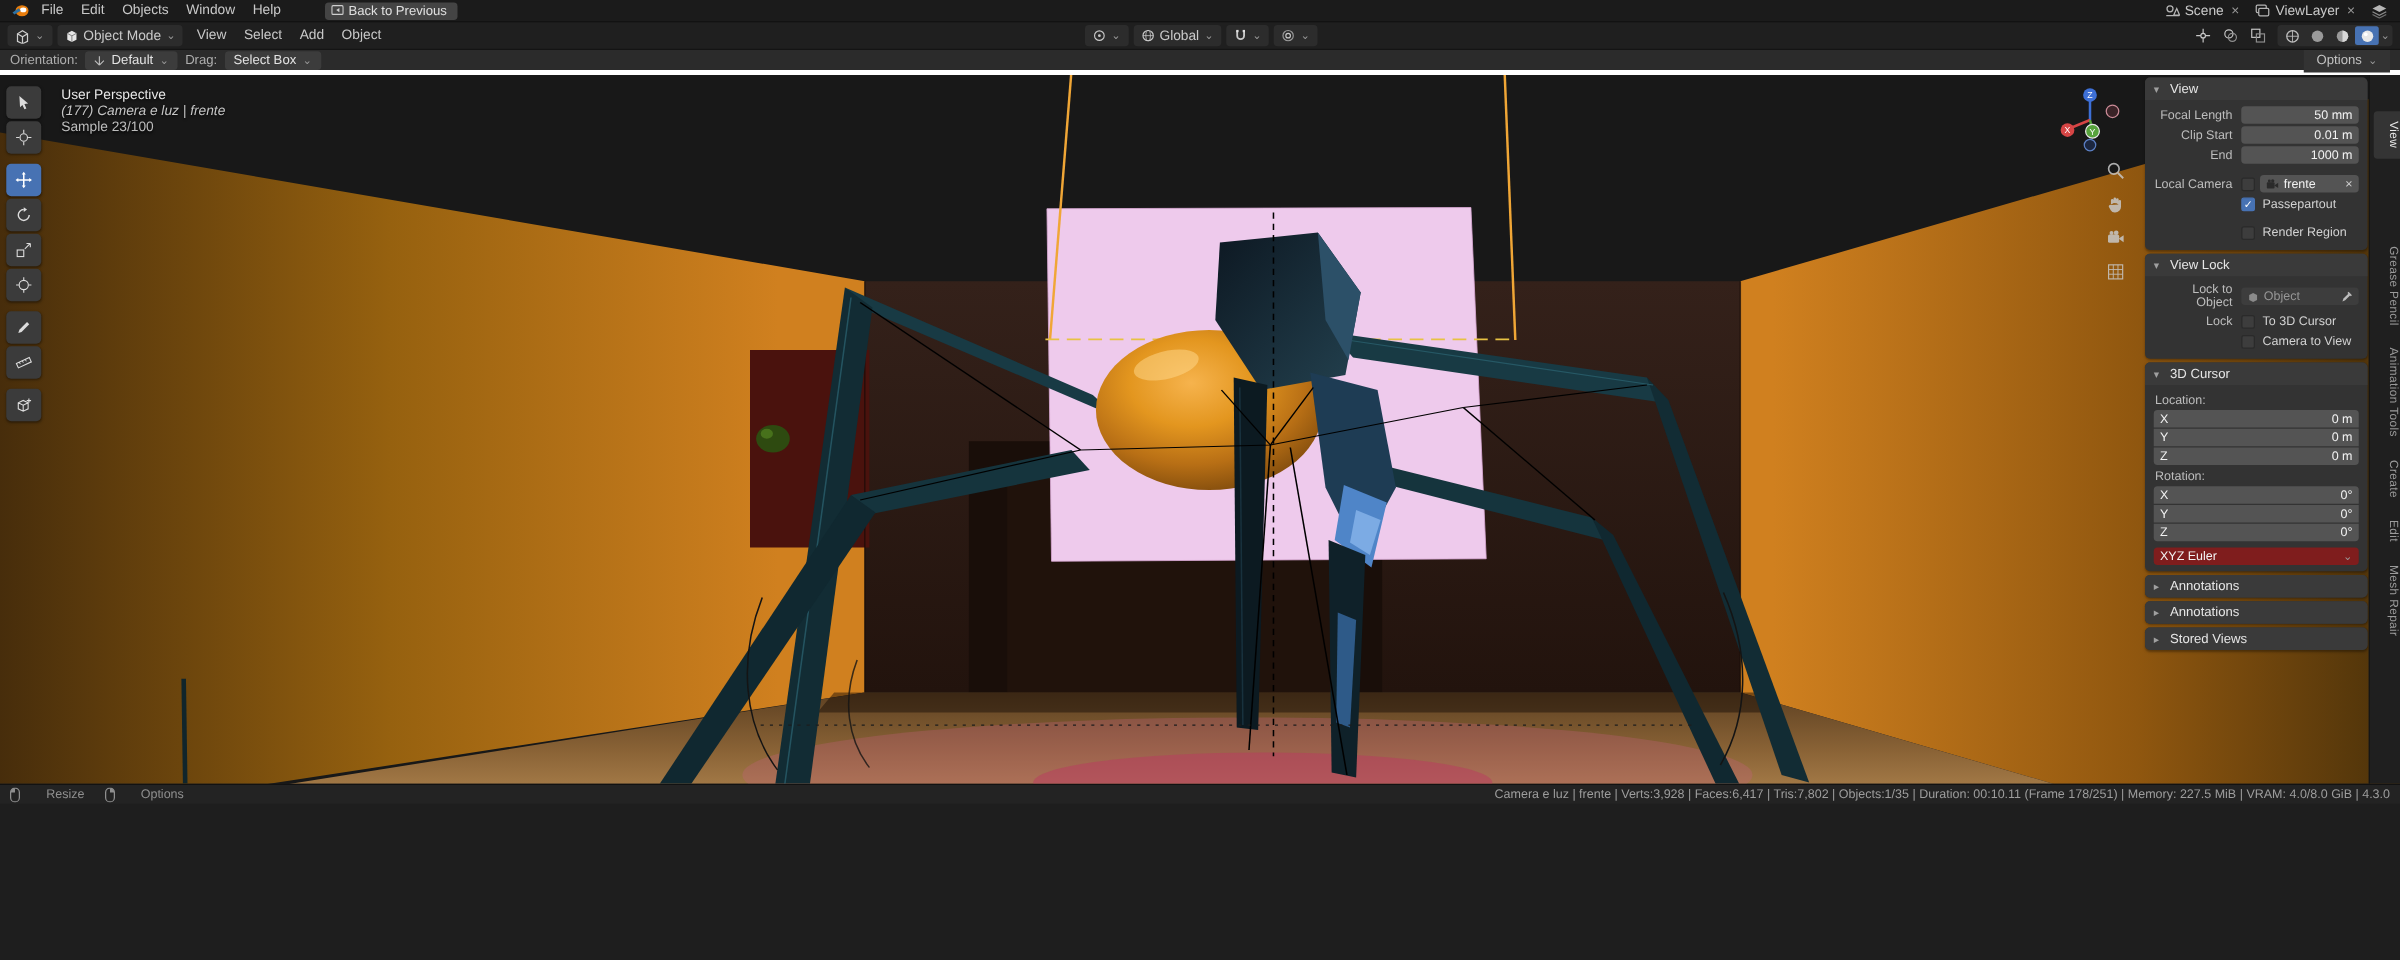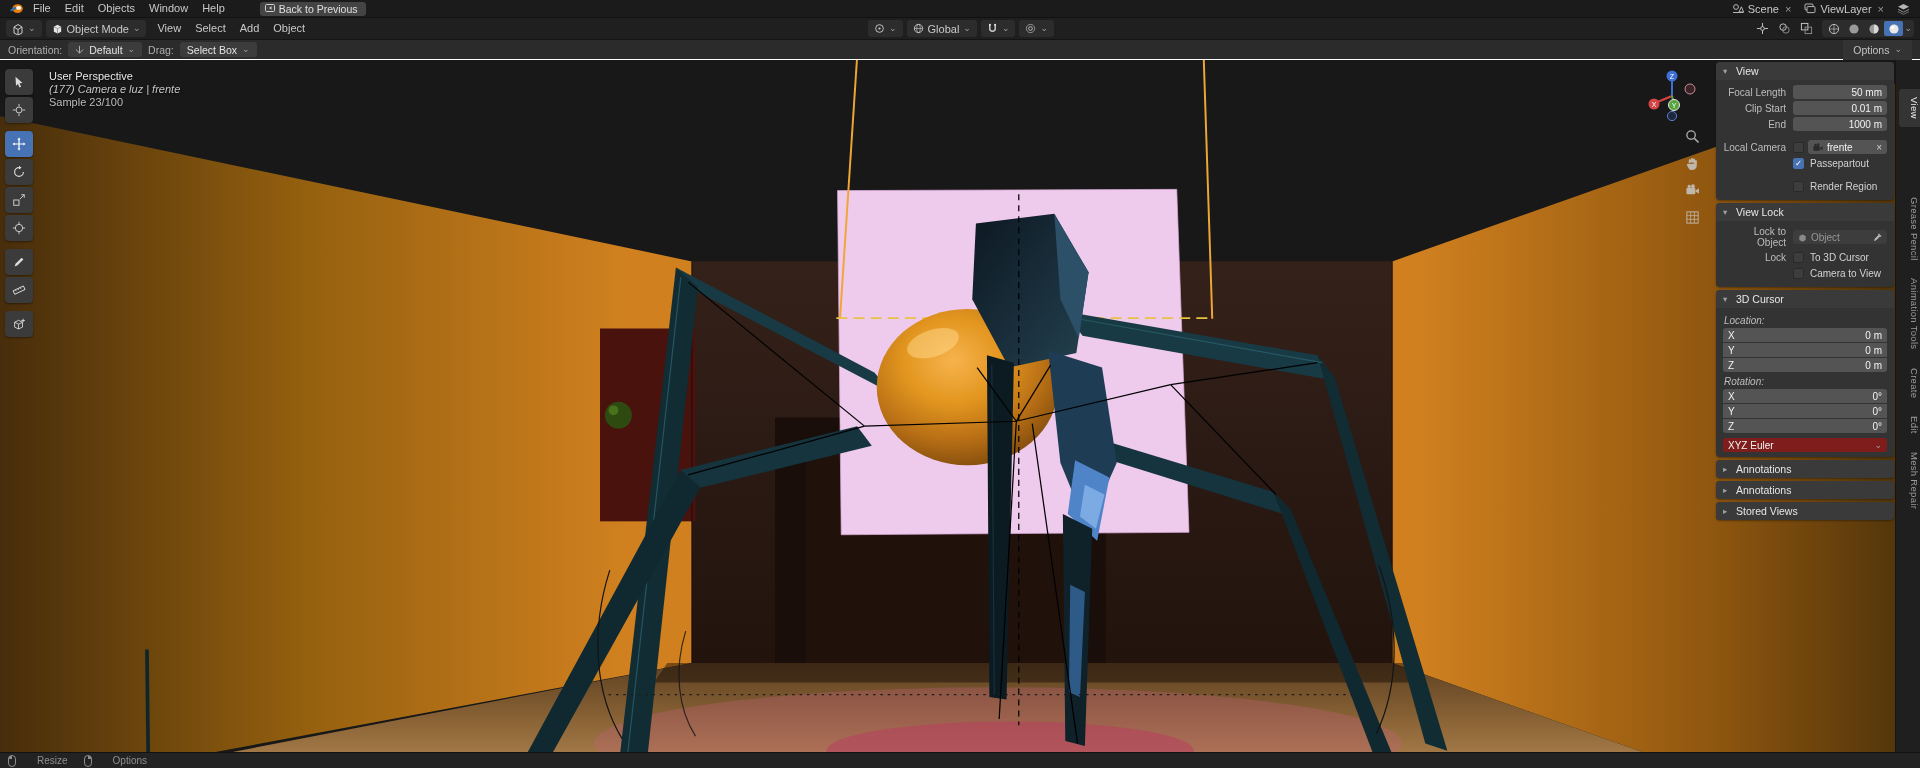--- a/index.html
+++ b/index.html
@@ -32,28 +32,28 @@
   .hmenu { padding:0 7px; line-height:21px; }
   .caret { font-size:9px; color:#9d9d9d; line-height:1; }
   .vh-center { position:absolute; left:868px; top:2px; display:flex; align-items:center; }
   .vh-right { margin-left:auto; display:flex; align-items:center; gap:2px; }
   .iconbtn { width:20px; height:17px; display:flex; align-items:center; justify-content:center; border-radius:3px; }
   .shade-group { display:flex; align-items:center; background:#2c2c2c; border-radius:3px; padding:0 2px; height:17px; gap:1px; margin-left:4px; }
   .shade-btn { width:19px; height:15px; border-radius:2px; display:flex; align-items:center; justify-content:center; }
   .shade-btn.active { background:#4772b3; }
 
   
-  .toolrow { height:20px; background:#2b2b2b; border-bottom:1px solid #ffffff;
+  .toolrow { height:20px; background:#2b2b2b; border-bottom:4px solid #ffffff;
     display:flex; align-items:center; font-size:10.5px; color:#c2c2c2; padding:0 8px; gap:6px; }
   .tr-label { color:#aeaeae; }
   .tr-pill { background:#3c3c3c; border-radius:3px; height:15px; display:flex; align-items:center; gap:5px; padding:0 7px; color:#e3e3e3; }
   .tr-right { margin-left:auto; display:flex; align-items:center; gap:5px; background:#333; height:20px; padding:0 10px; }
 
   
-  .viewport { position:relative; height:692px; overflow:hidden; background:#1a1a1a; }
+  .viewport { position:relative; height:567px; overflow:hidden; background:#1a1a1a; }
   .scene-svg { position:absolute; inset:0; width:100%; height:100%; }
 
   .vp-overlay-text { position:absolute; left:49px; top:10px; font-size:11px; line-height:13px; text-shadow:0 1px 2px rgba(0,0,0,.8); }
   .vp-overlay-text .l1 { color:#e8e8e8; }
   .vp-overlay-text .l2 { color:#c6c6c6;font-style:italic; }
   .vp-overlay-text .l3 { color:#bdbdbd; }
 
   
   .toolshelf { position:absolute; left:5px; top:9px; width:30px; display:flex; flex-direction:column; gap:2px; }
   .tool-btn { width:28px; height:26px; background:#3b3b3b; border-radius:4px;
@@ -70,21 +70,21 @@
   .npanel { position:absolute; top:2px; right:26px; width:178px; font-size:10px; }
   .np-section { background:#333; border-radius:4px; margin-bottom:3px; padding-bottom:5px; box-shadow:0 1px 2px rgba(0,0,0,.35); }
   .np-section.collapsed { padding-bottom:0; }
   .np-head { display:flex; align-items:center; height:18px; padding:0 7px; gap:5px;
     font-size:10.5px; color:#e6e6e6; background:#3a3a3a; border-radius:4px 4px 0 0; }
   .np-section.collapsed .np-head { border-radius:4px; }
   .np-caret { color:#9f9f9f; font-size:8.5px; width:8px; }
   .np-body { padding:3px 7px 0 7px; }
   .np-row { display:flex; align-items:center; margin:2px 0; min-height:14px; }
   .np-label { width:70px; flex:none; text-align:right; padding-right:7px; color:#bdbdbd; }
-  .np-sublabel { color:#bdbdbd; margin:4px 0 2px 1px;font-style:italic; }
+  .np-sublabel { color:#bdbdbd; margin:4px 0 2px 1px; }
   .field { flex:1; background:#545454; border-radius:3px; height:14px; display:flex; align-items:center; padding:0 5px; color:#f2f2f2; min-width:0; }
   .field .val-right { margin-left:auto; }
   .field.dim { background:#3d3d3d; color:#969696; }
   .axis-group .field { border-radius:0; margin-bottom:1px; }
   .axis-group .field:first-child { border-radius:3px 3px 0 0; }
   .axis-group .field:last-child { border-radius:0 0 3px 3px; margin-bottom:0; }
   .cb { width:11px; height:11px; background:#3d3d3d; border:1px solid #2a2a2a; border-radius:2px;
     flex:none; display:flex; align-items:center; justify-content:center; font-size:8.5px; color:#fff; }
   .cb.checked { background:#4772b3; border-color:#4772b3; }
   .cb-label { margin-left:6px; color:#d2d2d2; }
@@ -704,15 +704,16 @@
     </span>
     <span class="sb-item">
       <span class="icon">
         <svg width="8" height="12" viewBox="0 0 8 12">
             <rect x="0.5" y="0.5" width="7" height="11" rx="3.4" fill="none" stroke="#8f8f8f"></rect>
             <path d="M7.5 4 H4 V0.8 A3.4 3.4 0 0 1 7.5 4 Z" fill="#8f8f8f"></path>
           </svg>
       </span>
       <span>Options</span>
     </span>
+    <span class="sb-right">Camera e luz | frente | Verts:3,928 | Faces:6,417 | Tris:7,802 | Objects:1/35 | Duration: 00:10.11 (Frame 178/251) | Memory: 227.5 MiB | VRAM: 4.0/8.0 GiB | 4.3.0</span>
   </div>
 
 </div>
 
 </body></html>

